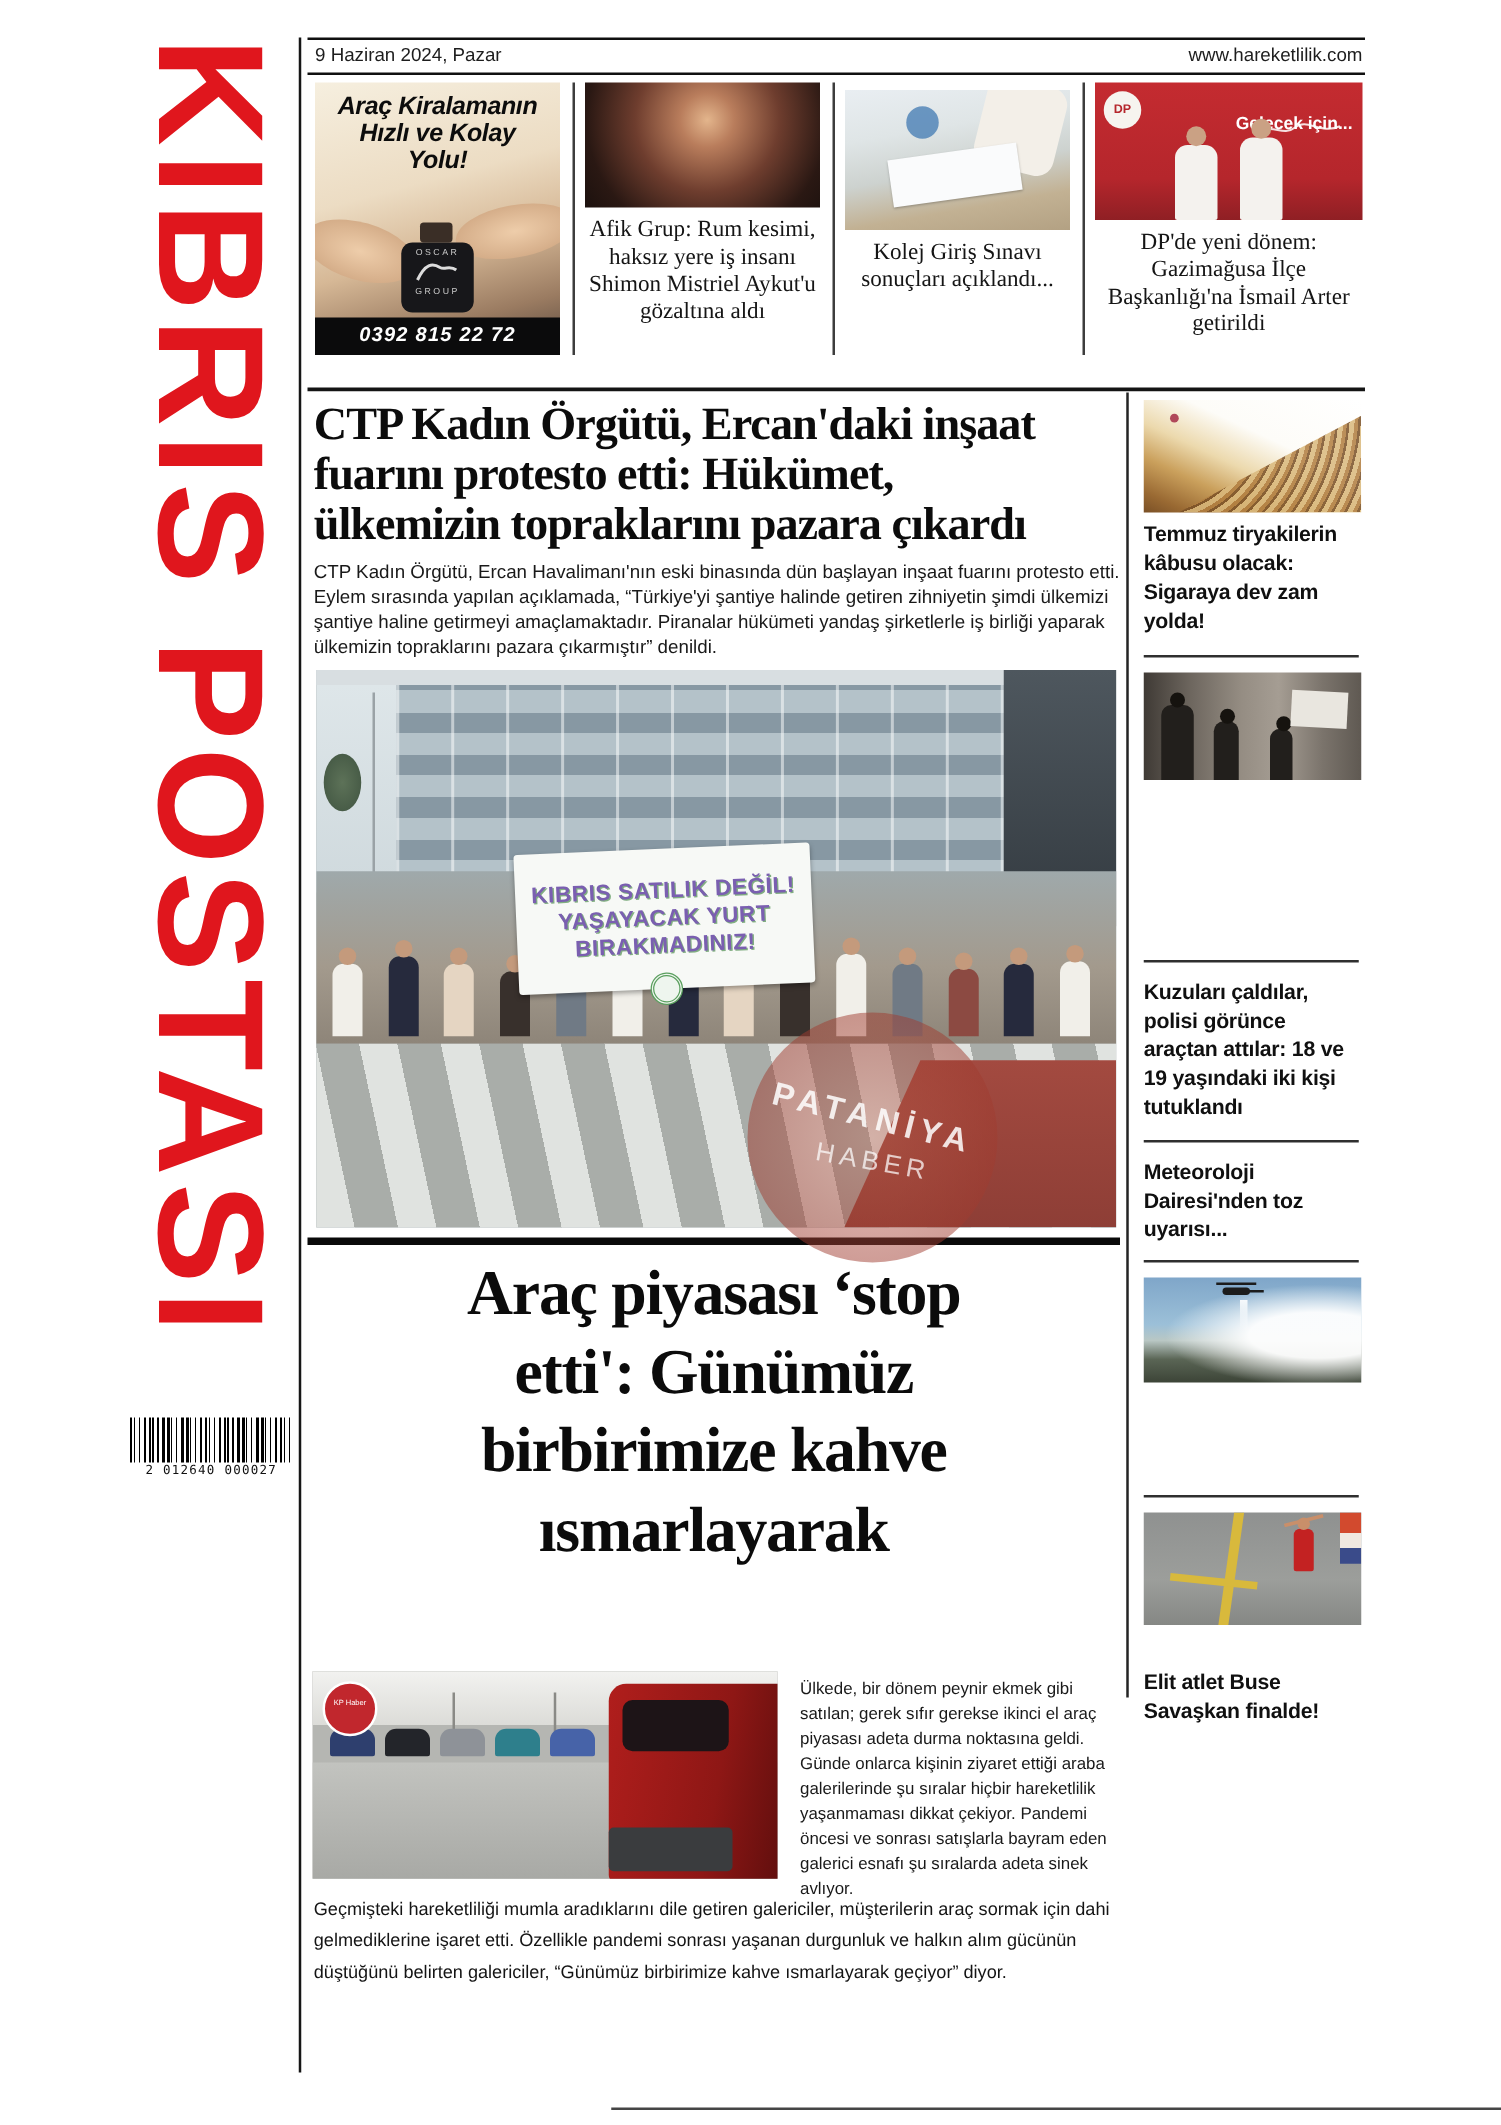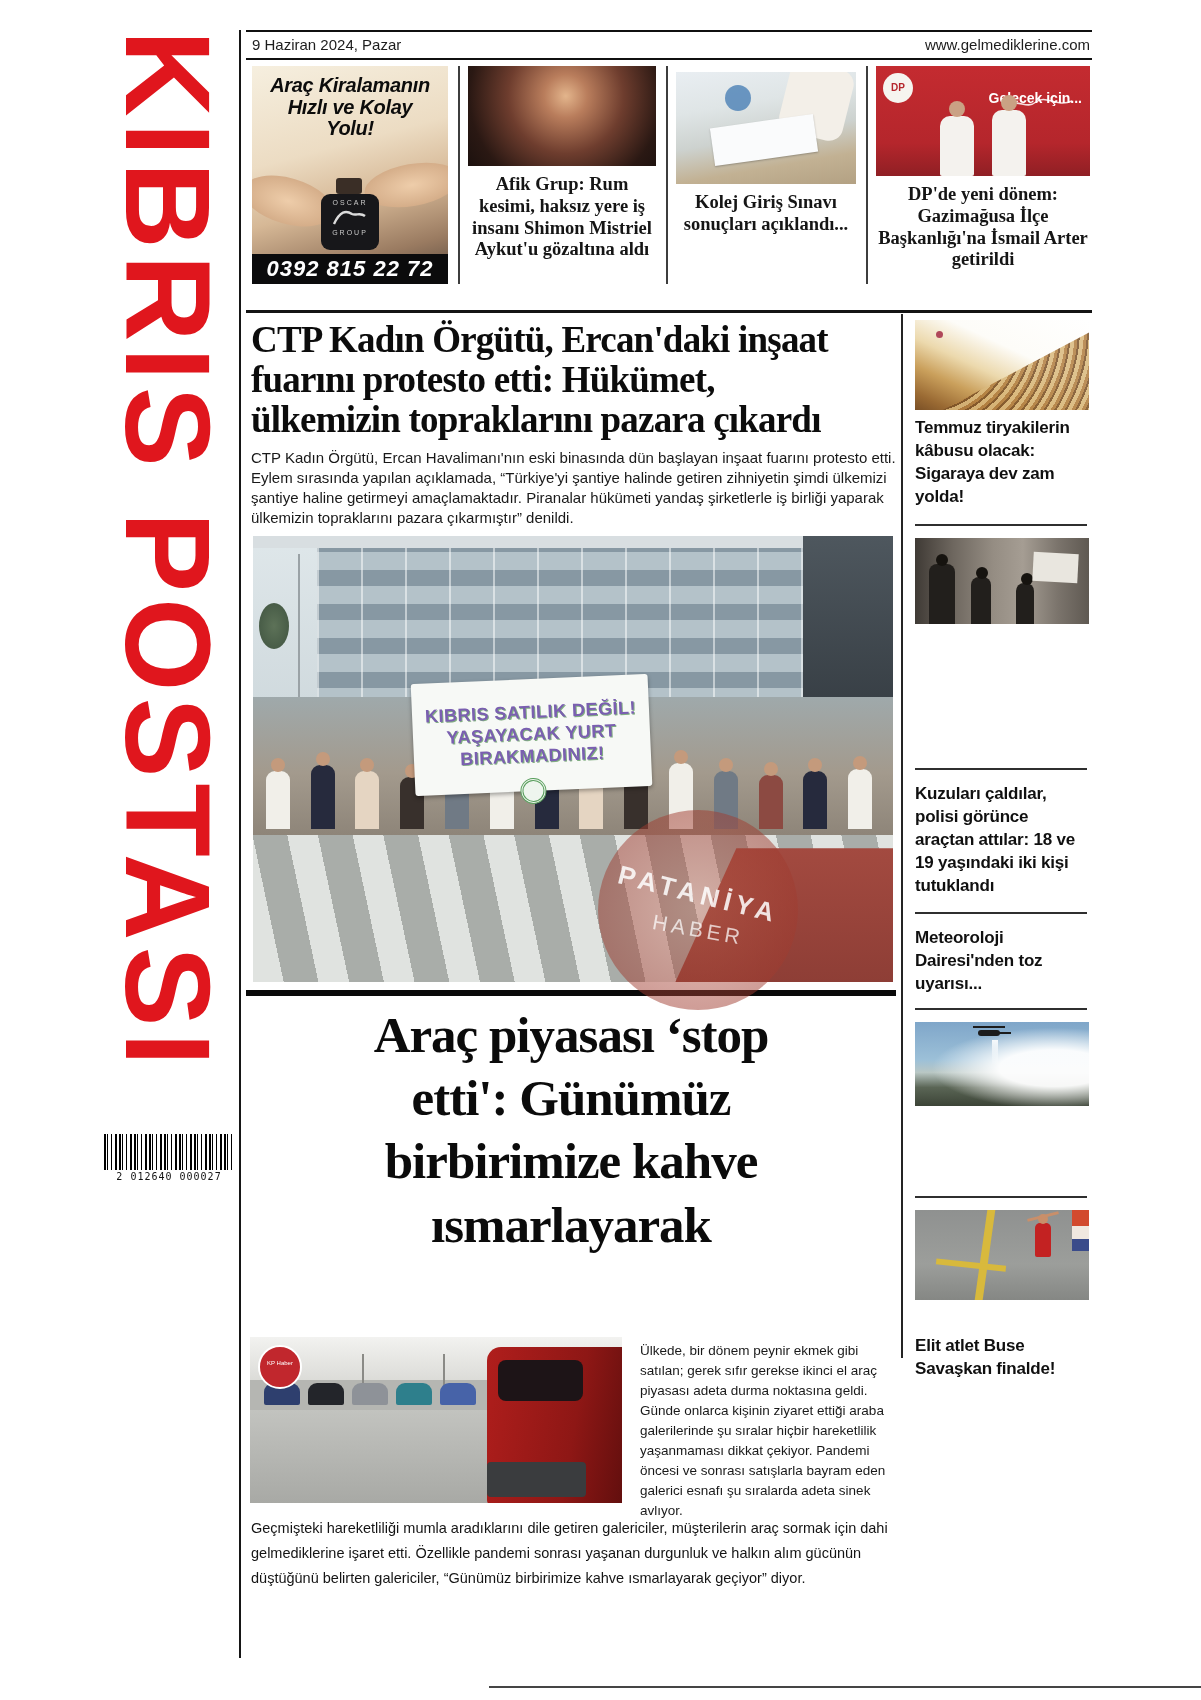--- a/index.html
+++ b/index.html
@@ -21,21 +21,21 @@
   .rule{background:#101010;}
   .rule-top{left:246px;top:30px;width:846px;height:2px;}
   .rule-mid{left:246px;top:58px;width:846px;height:2px;}
   .date{left:252px;top:36px;font-size:15px;color:#1d1d1d;}
   .url{left:246px;top:36px;width:844px;text-align:right;font-size:15px;color:#1d1d1d;}
 
   
   .t-div{top:66px;width:2px;height:218px;background:#3d3d3d;}
   .t-col{top:66px;}
   .t-img{width:100%;position:relative;overflow:hidden;}
-  .t-caption{font-family:"Liberation Serif",serif;font-weight:bold;font-size:18.5px;
+  .t-caption{font-family:"Liberation Serif",serif;font-weight:normal;font-size:18.5px;
     line-height:1.18;text-align:center;color:#151515;margin-top:8px;}
   .t1{left:252px;width:196px;height:218px;border-radius:21px;}
   .t2{left:468px;width:188px;}
   .t2 .t-img{height:100px;background:radial-gradient(circle at 52% 30%,#e3b58c 0%,#b97d5c 18%,#6e3d2e 48%,#2a1813 80%,#1c110e 100%);}
   .t3{left:676px;top:72px;width:180px;}
   .t3 .t-img{height:112px;background:linear-gradient(170deg,#e9eef2 0%,#dfe5e6 30%,#cdd2cf 55%,#c2b193 78%,#b3a183 100%);}
   .t4{left:876px;width:214px;}
   .t4 .t-img{height:110px;background:linear-gradient(180deg,#c42b30 0%,#b5262c 70%,#8f1f24 100%);}
 
   
@@ -44,21 +44,21 @@
   .ad-title{padding-top:9px;text-align:center;font-weight:bold;font-style:italic;
     font-size:20px;line-height:1.08;color:#0c0c0c;letter-spacing:-0.3px;}
   .ad-hand{position:absolute;border-radius:50%;background:radial-gradient(#eecdaa,#caa07b);}
   .hand-l{left:-10px;top:112px;width:92px;height:46px;transform:rotate(16deg);}
   .hand-r{right:-12px;top:98px;width:96px;height:42px;transform:rotate(-10deg);}
   .ad-key{position:absolute;left:84px;top:112px;width:26px;height:16px;background:#3a2e26;border-radius:3px;}
   .ad-logo{position:absolute;left:50%;transform:translateX(-50%);bottom:34px;width:58px;height:56px;
     background:#17171a;border-radius:9px;color:#c9c9c9;text-align:center;
     font-size:7px;letter-spacing:2px;padding-top:5px;box-sizing:border-box;}
   .ad-phone{position:absolute;left:0;bottom:0;width:100%;height:30px;background:#0b0b0c;
-    color:#fff;font-weight:bold;font-style:italic;font-size:22px;text-align:center;line-height:30px;letter-spacing:1px;}
+    color:#fff;font-weight:bold;font-style:italic;font-size:16px;text-align:center;line-height:30px;letter-spacing:1px;}
 
   
   .t3-paper{position:absolute;left:20%;top:44%;width:58%;height:34%;background:#fafbfc;
     transform:rotate(-8deg);box-shadow:0 1px 2px rgba(0,0,0,.25);}
   .t3-logo{position:absolute;left:27%;top:12%;width:26px;height:26px;border-radius:50%;background:#4a7fb5;opacity:.8;}
   .t3-arm{position:absolute;right:4%;top:-6%;width:36%;height:64%;background:#f3efe8;transform:rotate(14deg);border-radius:14px;}
 
   
   .t4-slogan{position:absolute;right:8px;top:24px;color:#fff;font-weight:bold;font-size:14px;}
   .t4-sign{position:absolute;right:14px;top:30px;}
@@ -171,21 +171,21 @@
 
   <div class="abs masthead">KIBRIS POSTASI</div>
   <div class="abs barcode">
     <div class="bars"></div>
     <div class="digits">2 012640 000027</div>
   </div>
   <div class="abs v-sep"></div>
 
   <div class="abs rule rule-top"></div>
   <div class="abs date">9 Haziran 2024, Pazar</div>
-  <div class="abs url">www.gelmediklerine.com</div>
+  <div class="abs url">www.hareketlilik.com</div>
   <div class="abs rule rule-mid"></div>
 
   <div class="abs t-col t1">
     <div class="ad-bg">
       <div class="ad-title">
         <div>Araç Kiralamanın</div>
         <div>Hızlı ve Kolay</div>
         <div>Yolu!</div>
       </div>
       <div class="ad-hand hand-l"></div>

